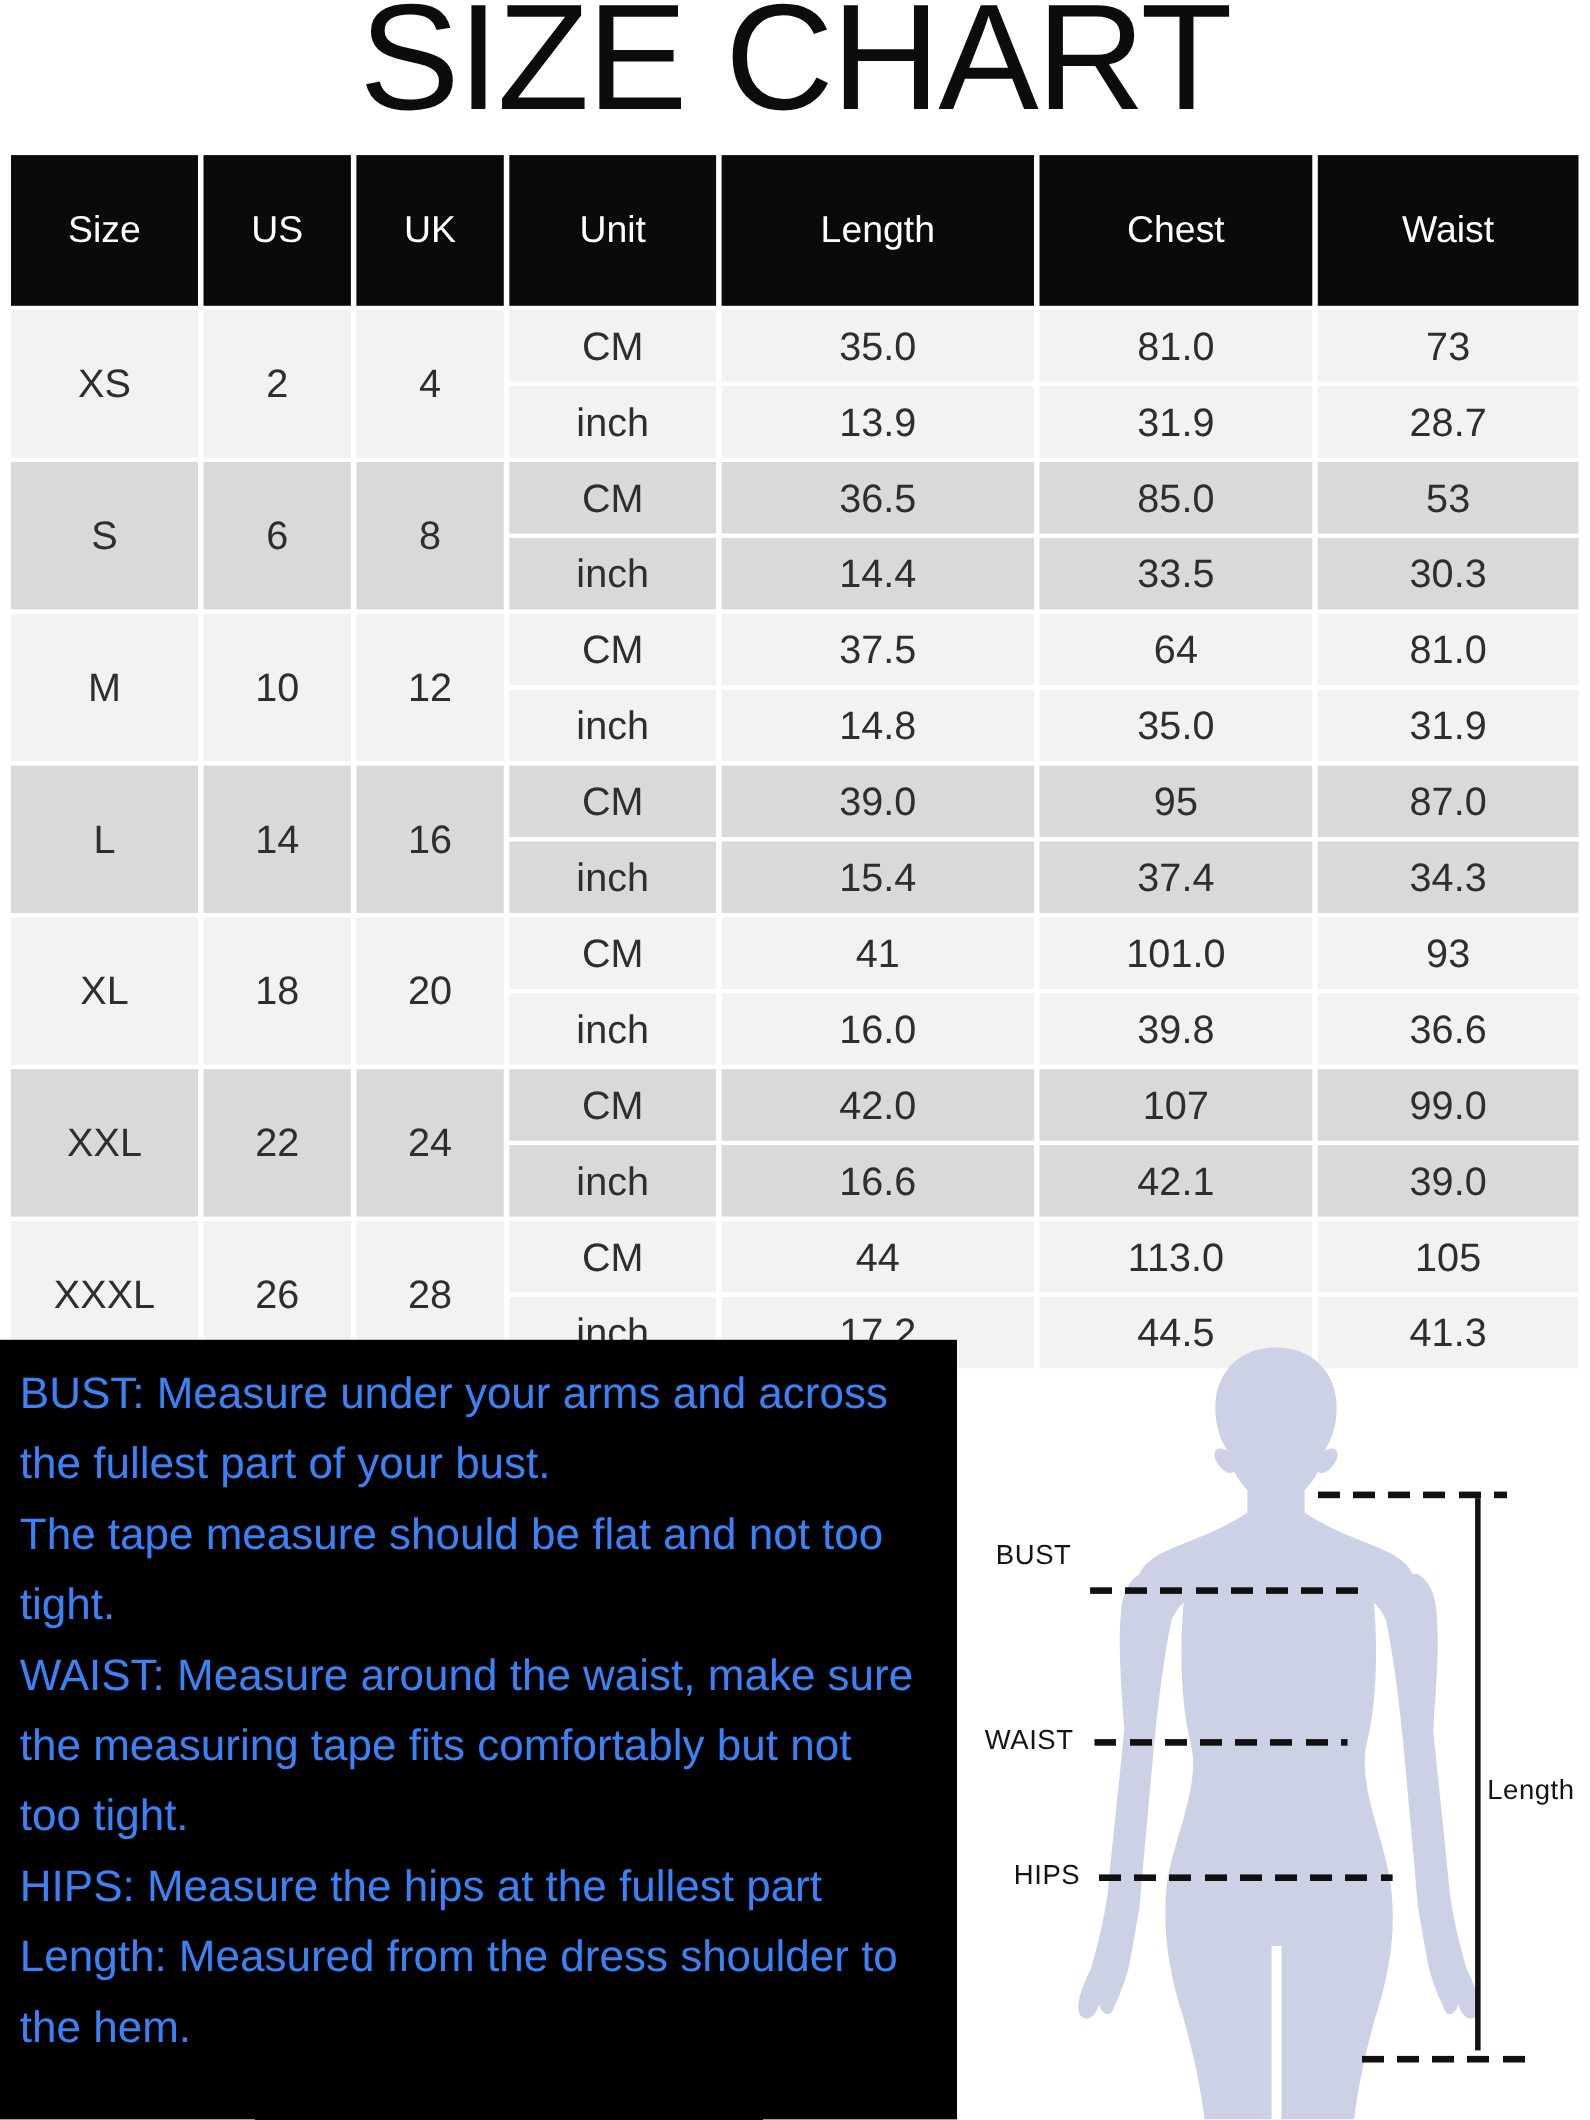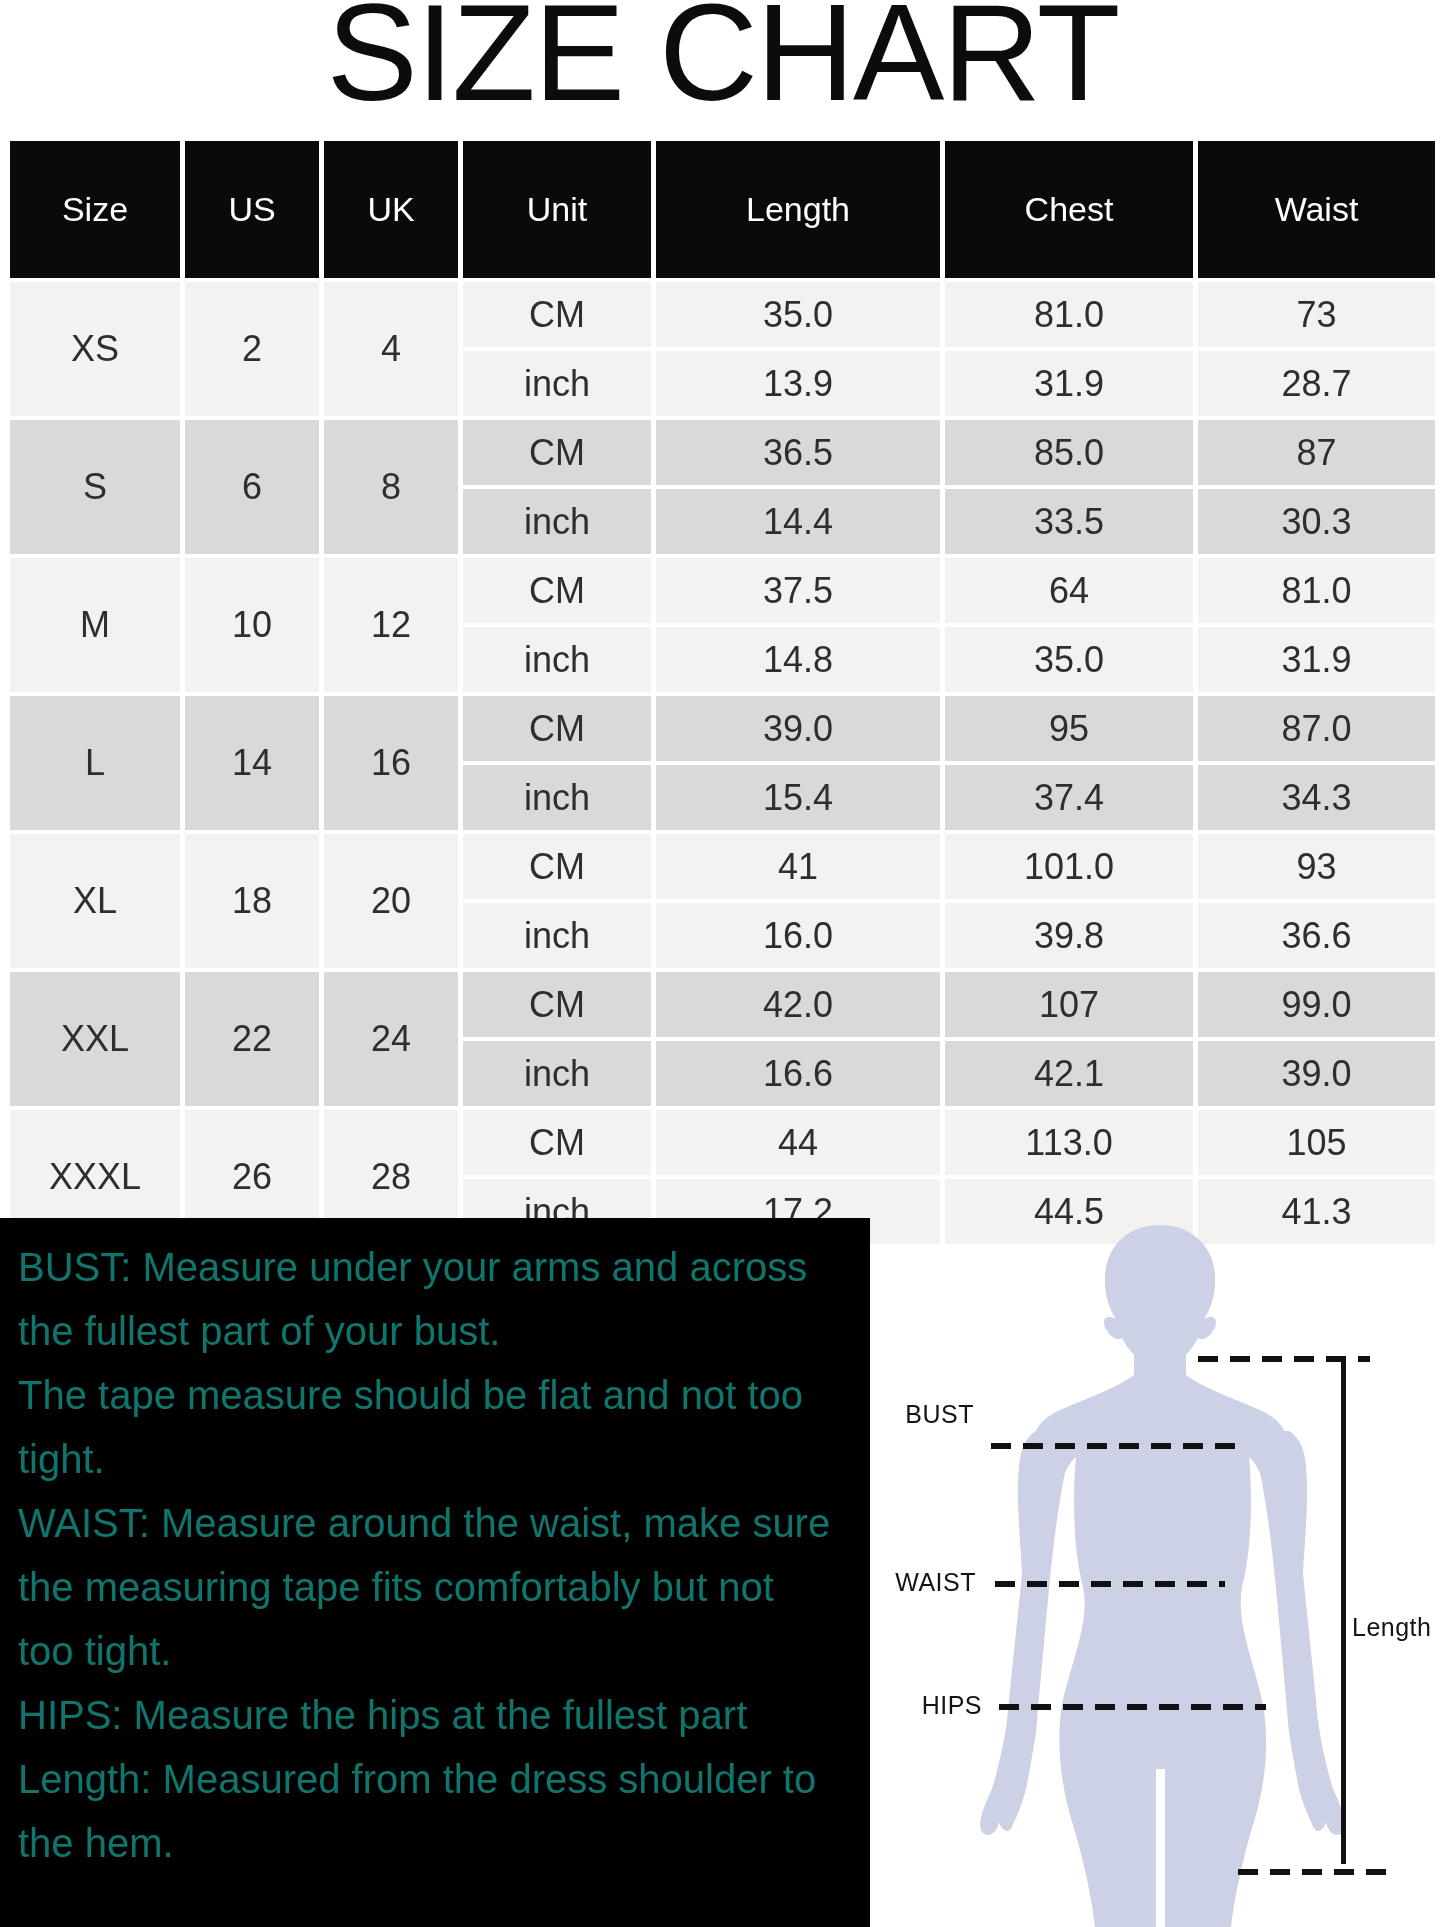--- a/index.html
+++ b/index.html
@@ -15,21 +15,21 @@
   table.size-table{position:absolute;top:137px;left:5px;width:1435px;
         border-collapse:separate;border-spacing:5px 4px;table-layout:fixed;background:#fff;}
   .size-table th{background:var(--header-bg,#0a0a0a);color:#fff;font-weight:normal;
         font-size:34px;height:135px;text-align:center;vertical-align:middle;}
   .size-table td{font-size:36px;color:#2e2e2e;text-align:center;vertical-align:middle;height:63px;}
   .size-table td.light{background:var(--row-light,#f2f2f1);}
   .size-table td.dark{background:var(--row-dark,#d9d9d8);}
 
   
   .notes{position:absolute;left:0;top:1218px;width:870px;height:709px;background:var(--note-bg,#000);
-         color:#0f766e;box-sizing:border-box;padding:17px 10px 0 18px;}
+         color:#3b82f6;box-sizing:border-box;padding:17px 10px 0 18px;}
   .note-line{font-size:40px;line-height:64px;white-space:nowrap;}
 
   
   .silhouette-svg{position:absolute;left:870px;top:1223px;}
   .hdash{position:absolute;height:6px;
          background:repeating-linear-gradient(90deg,#111 0 20px,transparent 20px 32px);}
   .vline{position:absolute;width:5px;background:#111;}
   .fig-label{position:absolute;font-size:25px;color:#141414;letter-spacing:0.5px;
              line-height:28px;white-space:nowrap;}
   .ra{text-align:right;}
@@ -78,21 +78,21 @@
           <td class="light">31.9</td>
           <td class="light">28.7</td>
         </tr>
         <tr>
           <td class="dark" rowspan="2">S</td>
           <td class="dark" rowspan="2">6</td>
           <td class="dark" rowspan="2">8</td>
           <td class="dark">CM</td>
           <td class="dark">36.5</td>
           <td class="dark">85.0</td>
-          <td class="dark">87</td>
+          <td class="dark">53</td>
         </tr>
         <tr>
           <td class="dark">inch</td>
           <td class="dark">14.4</td>
           <td class="dark">33.5</td>
           <td class="dark">30.3</td>
         </tr>
         <tr>
           <td class="light" rowspan="2">M</td>
           <td class="light" rowspan="2">10</td>

